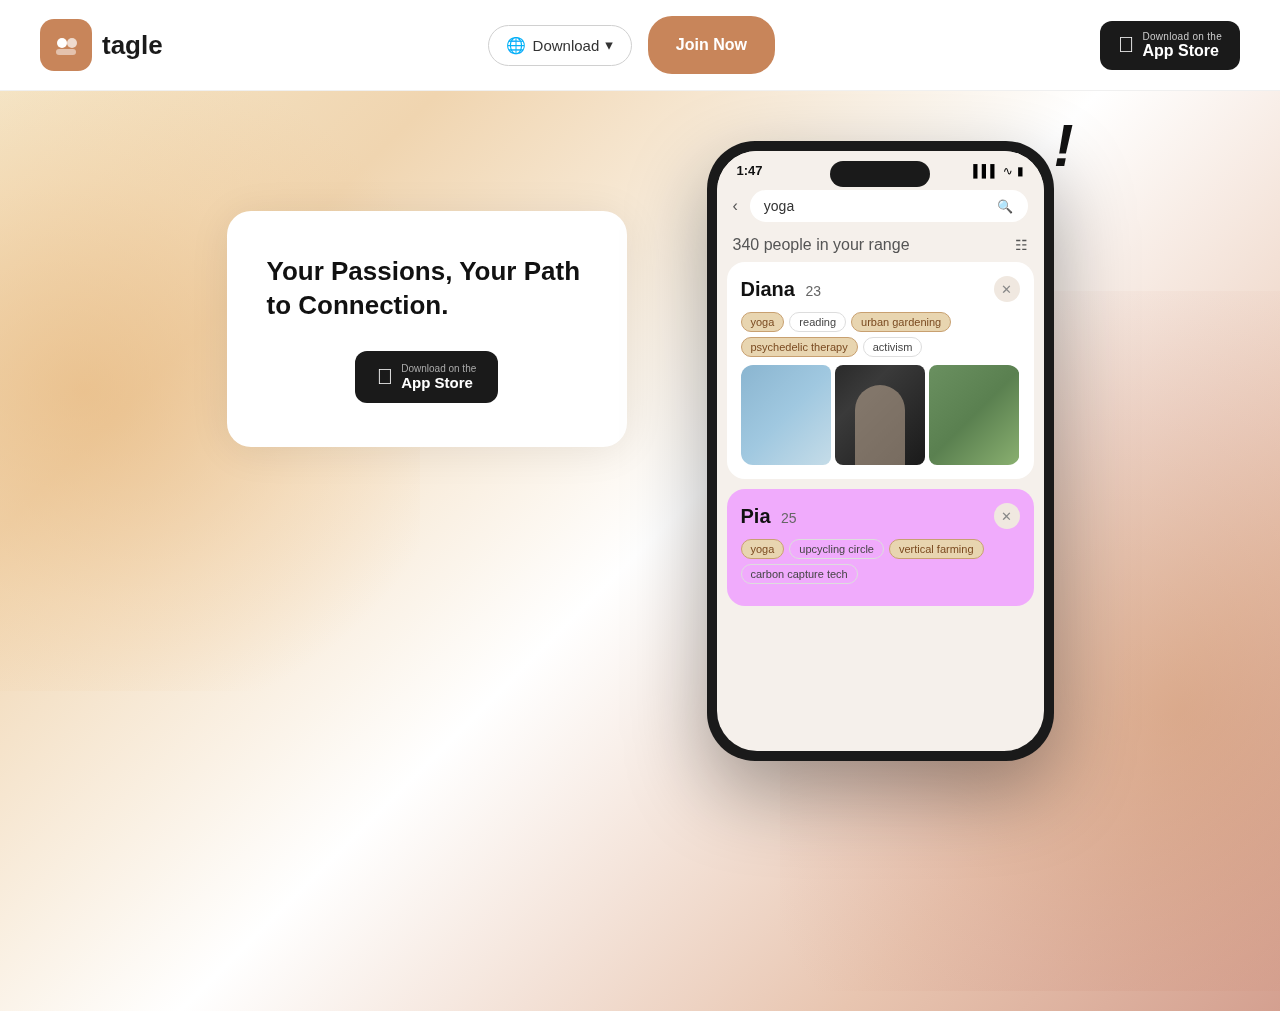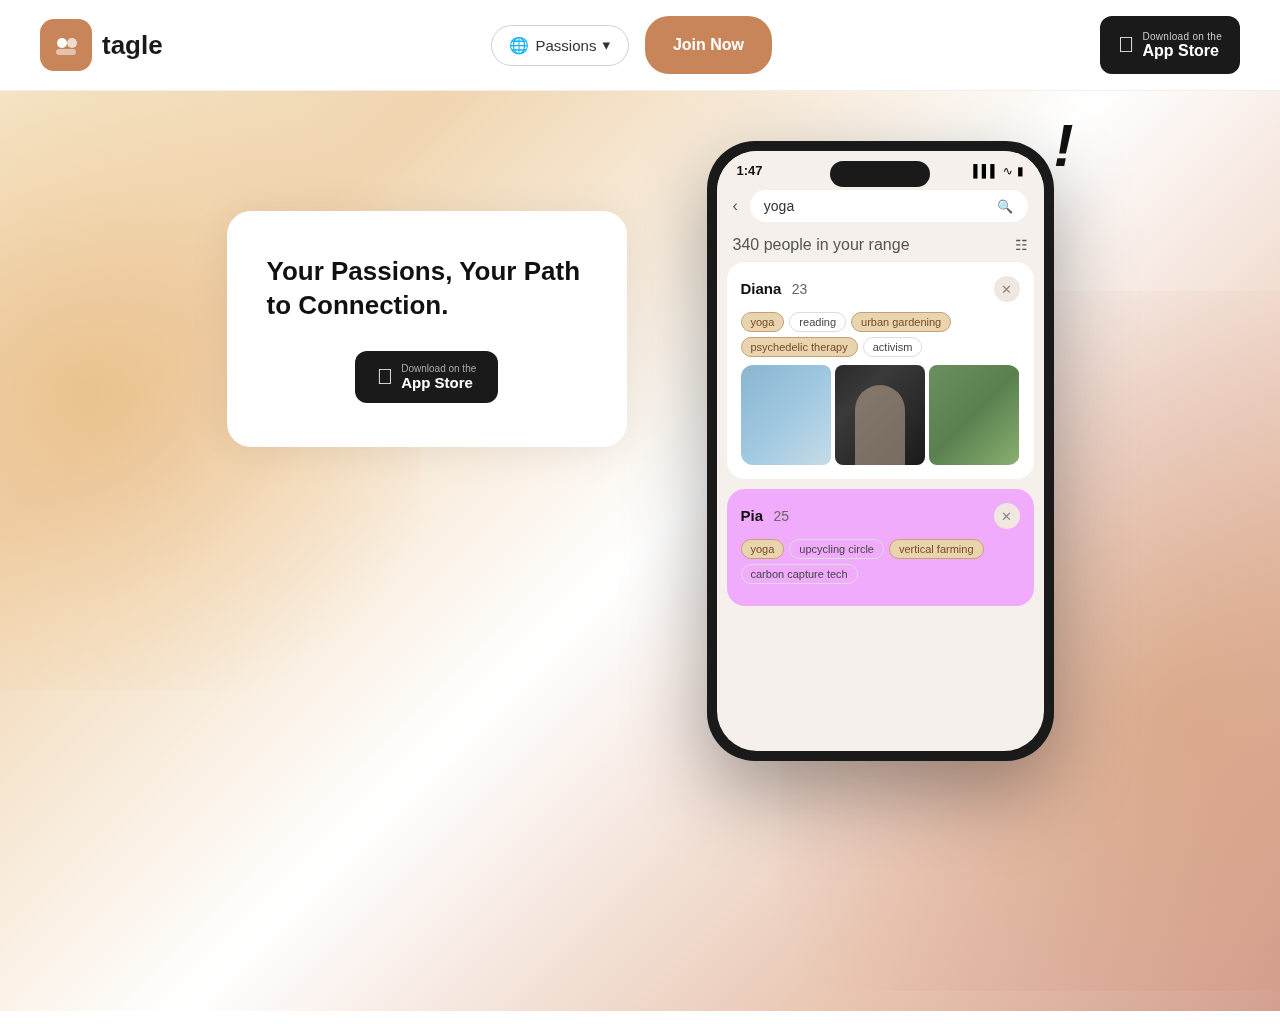--- a/index.html
+++ b/index.html
@@ -7,20 +7,21 @@
       font-family: -apple-system, BlinkMacSystemFont, 'Segoe UI', sans-serif;
       background: #fff;
       overflow-x: hidden;
       width: 1280px;
       min-height: 1024px;
     }
 
     
     .header {
       display: flex;
+      align-items: center;
       justify-content: space-between;
       padding: 16px 40px;
       background: #fff;
       border-bottom: 1px solid #f0f0f0;
     }
     .logo-area {
       display: flex;
       align-items: center;
       gap: 10px;
     }
@@ -315,21 +316,21 @@
       padding: 14px;
       position: relative;
     }
     .profile-header {
       display: flex;
       justify-content: space-between;
       align-items: center;
       margin-bottom: 10px;
     }
     .profile-name {
-      font-size: 15px;
+      font-size: 20px;
       font-weight: 700;
       color: #111;
     }
     .profile-age {
       font-size: 14px;
       color: #666;
       margin-left: 6px;
     }
     .close-btn-phone {
       width: 26px;
@@ -413,21 +414,21 @@
         <circle cx="22" cy="14" r="5" fill="white" opacity="0.7"></circle>
         <rect x="6" y="20" width="20" height="6" rx="3" fill="white" opacity="0.5"></rect>
       </svg>
     </div>
     <span class="logo-text">tagle</span>
   </div>
 
   <div class="header-center">
     <button class="lang-btn">
       <span class="globe-icon">🌐</span>
-      <span>Passions</span>
+      <span>Download</span>
       <span>▾</span>
     </button>
     <button class="join-btn">Join Now</button>
   </div>
 
   <div class="app-store-btn-dark">
     <span class="apple-icon"></span>
     <div class="store-text">
       <span class="download-on">Download on the</span>
       <span class="app-store-label">App Store</span>

